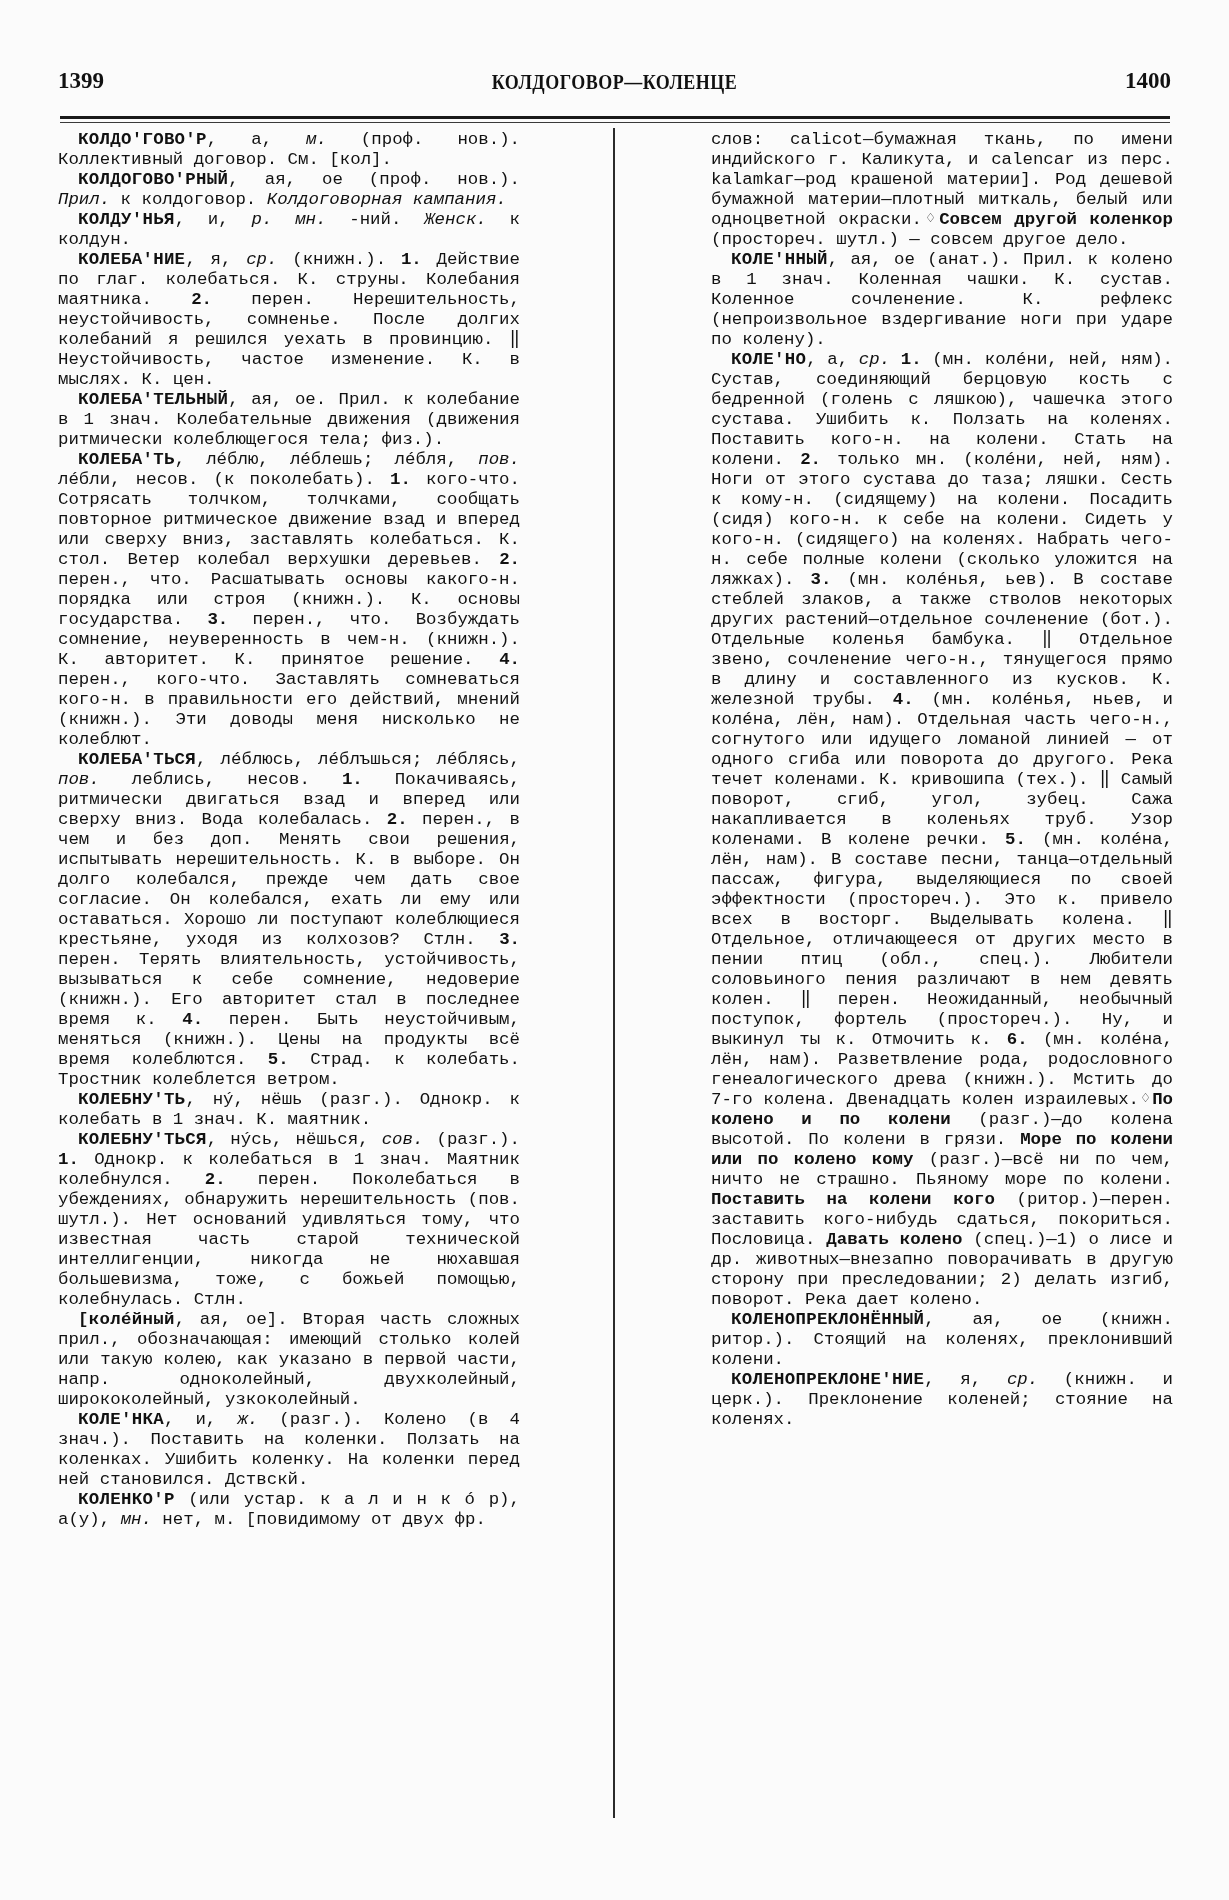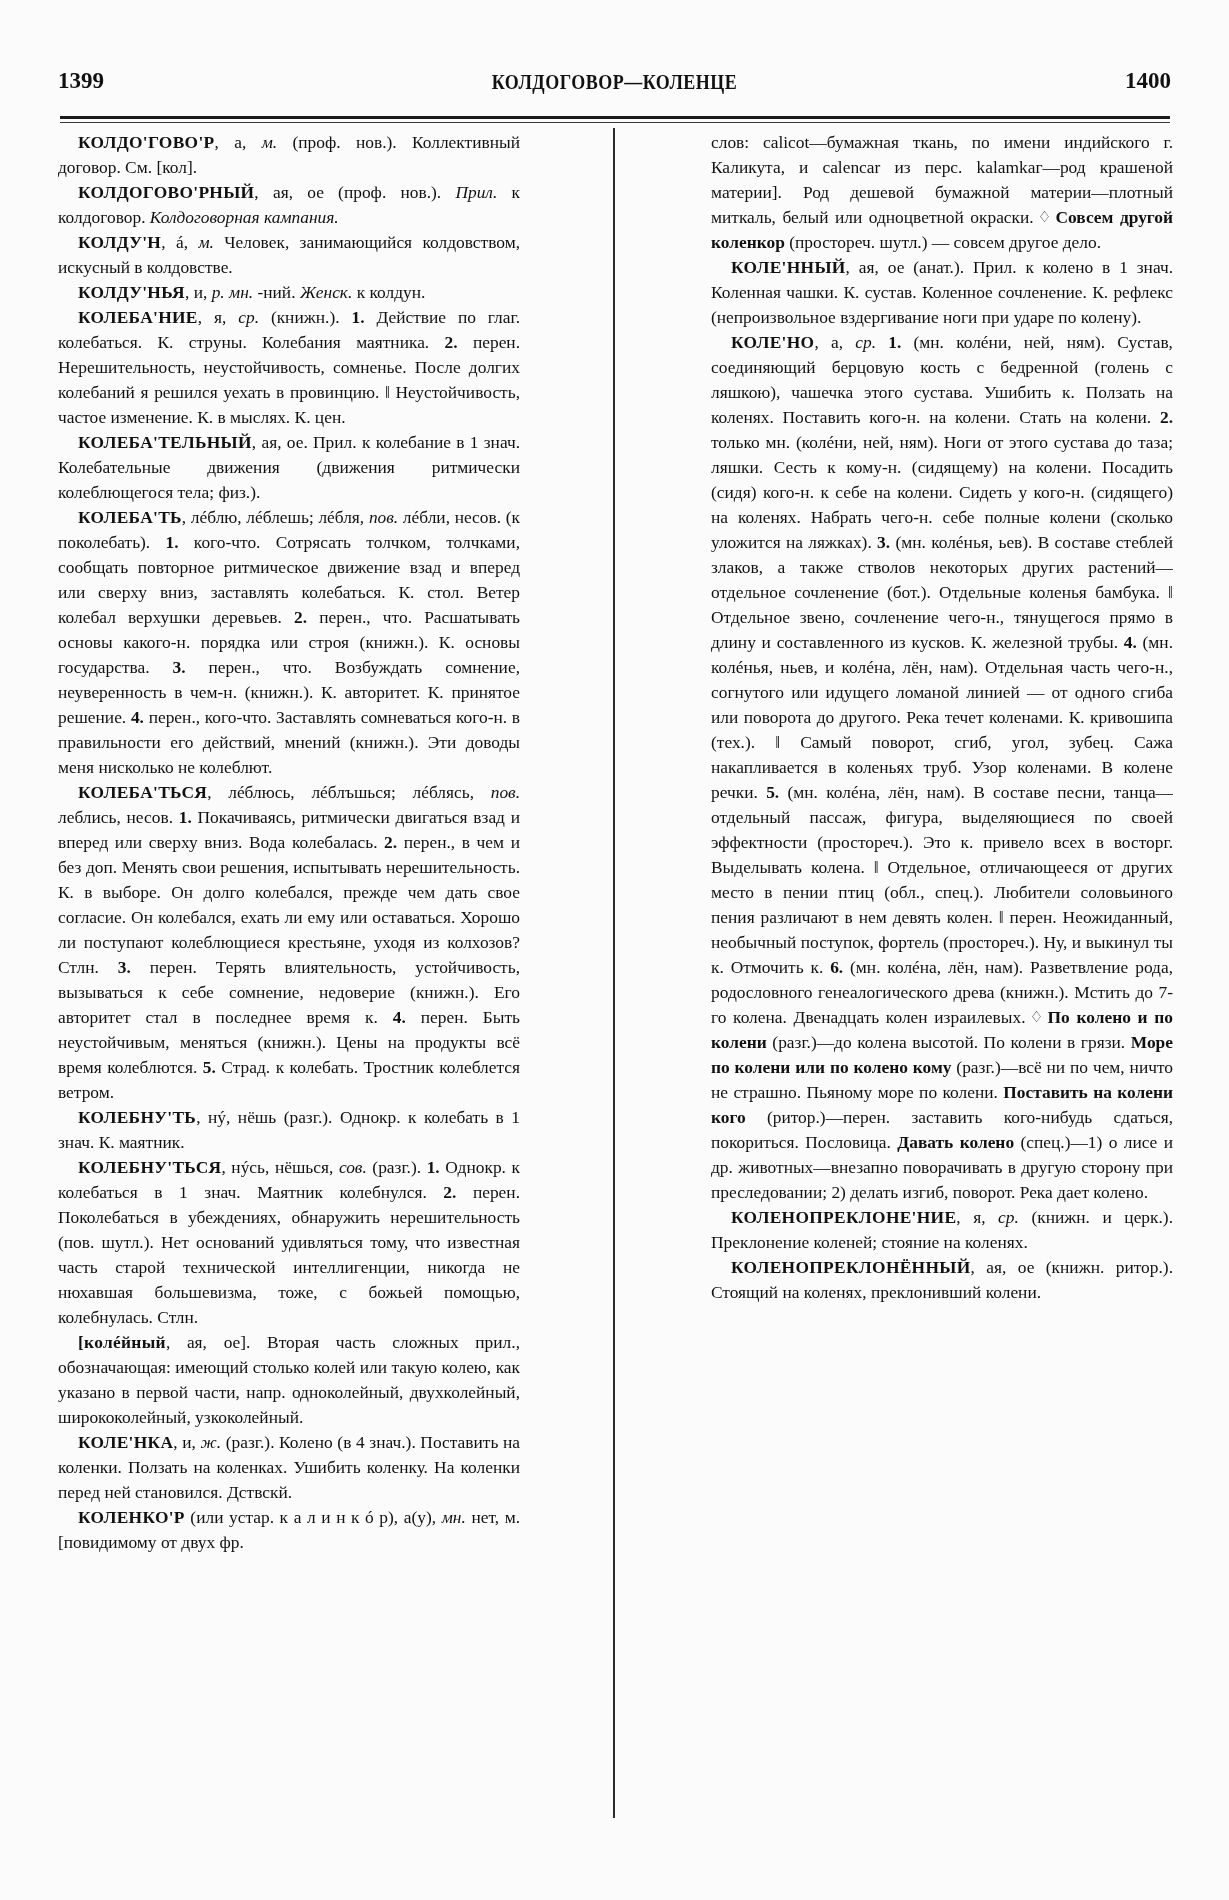--- a/index.html
+++ b/index.html
@@ -76,24 +76,25 @@
     left: 58px;
     top: 130px;
     width: 1115px;
     height: 1700px;
   }
   .col {
     position: absolute;
     top: 0;
     width: 462px;
     font-size: 17.4px;
-    line-height: 25px;
+    line-height: 20px;
     text-align: justify;
     text-justify: inter-word;
     hyphens: none;
+    font-family: Liberation Mono, monospace;
   }
   .col-left  { left: 0px; }
   .col-right { left: 653px; }
 
   .entry {
     margin: 0;
     padding: 0;
     text-indent: 20px;
     text-align: justify;
   }
@@ -128,21 +129,20 @@
   <div class="col-divider"></div>
 
   <div class="columns">
 
     <div class="col col-left">
 
       <p class="entry"><span class="hw">КОЛДО'ГОВО'Р</span><span>, а, </span><span class="it">м.</span><span> (проф. нов.). Коллективный договор. См. [кол].</span></p>
 
       <p class="entry"><span class="hw">КОЛДОГОВО'РНЫЙ</span><span>, ая, ое (проф. нов.). </span><span class="it">Прил.</span><span> к колдоговор. </span><span class="it">Колдоговорная кампания.</span></p>
 
-      <p class="entry"><span class="hw">КОЛДУ'Н</span><span>, á, </span><span class="it">м.</span><span> Человек, занимающийся колдовством, искусный в колдовстве.</span></p>
 
 
       <p class="entry"><span class="hw">КОЛДУ'НЬЯ</span><span>, и, </span><span class="it">р. мн.</span><span> -ний. </span><span class="it">Женск.</span><span> к колдун.</span></p>
 
       <p class="entry"><span class="hw">КОЛЕБА'НИЕ</span><span>, я, </span><span class="it">ср.</span><span> (книжн.). <b>1.</b> Действие по глаг. колебаться. К. струны. Колебания маятника. <b>2.</b> перен. Нерешительность, неустойчивость, сомненье. После долгих колебаний я решился уехать в провинцию. ‖ Неустойчивость, частое изменение. К. в мыслях. К. цен.</span></p>
 
       <p class="entry"><span class="hw">КОЛЕБА'ТЕЛЬНЫЙ</span><span>, ая, ое. </span><span>Прил. к колебание в 1 знач. Колебательные движения (движения ритмически колеблющегося тела; физ.).</span></p>
 
       <p class="entry"><span class="hw">КОЛЕБА'ТЬ</span><span>, лéблю, лéблешь; лéбля, </span><span class="it">пов.</span><span> лéбли, несов. (к поколебать). <b>1.</b> кого-что. Сотрясать толчком, толчками, сообщать повторное ритмическое движение взад и вперед или сверху вниз, заставлять колебаться. К. стол. Ветер колебал верхушки деревьев. <b>2.</b> перен., что. Расшатывать основы какого-н. порядка или строя (книжн.). К. основы государства. <b>3.</b> перен., что. Возбуждать сомнение, неуверенность в чем-н. (книжн.). К. авторитет. К. принятое решение. <b>4.</b> перен., кого-что. Заставлять сомневаться кого-н. в правильности его действий, мнений (книжн.). Эти доводы меня нисколько не колеблют.</span></p>
 
@@ -162,20 +162,20 @@
 
     <div class="col col-right">
 
       <p class="entry cont"><span>слов: calicot—бумажная ткань, по имени индийского г. Каликута, и calencar из перс. kalamkaг—род крашеной материи]. Род дешевой бумажной материи—плотный миткаль, белый или одноцветной окраски.</span><span class="dia">♢</span><span class="bd">Совсем другой коленкор</span><span> (простореч. шутл.) — совсем другое дело.</span></p>
 
 
       <p class="entry"><span class="hw">КОЛЕ'ННЫЙ</span><span>, ая, ое (анат.). </span><span>Прил. к колено в 1 знач. Коленная чашки. К. сустав. Коленное сочленение. К. рефлекс (непроизвольное вздергивание ноги при ударе по колену).</span></p>
 
       <p class="entry"><span class="hw">КОЛЕ'НО</span><span>, а, </span><span class="it">ср.</span><span> <b>1.</b> (мн. колéни, ней, ням). Сустав, соединяющий берцовую кость с бедренной (голень с ляшкою), чашечка этого сустава. Ушибить к. Ползать на коленях. Поставить кого-н. на колени. Стать на колени. <b>2.</b> только мн. (колéни, ней, ням). Ноги от этого сустава до таза; ляшки. Сесть к кому-н. (сидящему) на колени. Посадить (сидя) кого-н. к себе на колени. Сидеть у кого-н. (сидящего) на коленях. Набрать чего-н. себе полные колени (сколько уложится на ляжках). <b>3.</b> (мн. колéнья, ьев). В составе стеблей злаков, а также стволов некоторых других растений—отдельное сочленение (бот.). Отдельные коленья бамбука. ‖ Отдельное звено, сочленение чего-н., тянущегося прямо в длину и составленного из кусков. К. железной трубы. <b>4.</b> (мн. колéнья, ньев, и колéна, лён, нам). Отдельная часть чего-н., согнутого или идущего ломаной линией — от одного сгиба или поворота до другого. Река течет коленами. К. кривошипа (тех.). ‖ Самый поворот, сгиб, угол, зубец. Сажа накапливается в коленьях труб. Узор коленами. В колене речки. <b>5.</b> (мн. колéна, лён, нам). В составе песни, танца—отдельный пассаж, фигура, выделяющиеся по своей эффектности (простореч.). Это к. привело всех в восторг. Выделывать колена. ‖ Отдельное, отличающееся от других место в пении птиц (обл., спец.). Любители соловьиного пения различают в нем девять колен. ‖ перен. Неожиданный, необычный поступок, фортель (простореч.). Ну, и выкинул ты к. Отмочить к. <b>6.</b> (мн. колéна, лён, нам). Разветвление рода, родословного генеалогического древа (книжн.). Мстить до 7-го колена. Двенадцать колен израилевых.</span><span class="dia">♢</span><span class="bd">По колено и по колени</span><span> (разг.)—до колена высотой. По колени в грязи. </span><span class="bd">Море по колени или по колено кому</span><span> (разг.)—всё ни по чем, ничто не страшно. Пьяному море по колени. </span><span class="bd">Поставить на колени кого</span><span> (ритор.)—перен. заставить кого-нибудь сдаться, покориться. Пословица. </span><span class="bd">Давать колено</span><span> (спец.)—1) о лисе и др. животных—внезапно поворачивать в другую сторону при преследовании; 2) делать изгиб, поворот. Река дает колено.</span></p>
 
+      <p class="entry"><span class="hw">КОЛЕНОПРЕКЛОНЁННЫЙ</span><span>, ая, ое (книжн. ритор.). </span><span>Стоящий на коленях, преклонивший колени.</span></p>
+
       <p class="entry"><span class="hw">КОЛЕНОПРЕКЛОНЕ'НИЕ</span><span>, я, </span><span class="it">ср.</span><span> (книжн. и церк.). Преклонение коленей; стояние на коленях.</span></p>
-
-      <p class="entry"><span class="hw">КОЛЕНОПРЕКЛОНЁННЫЙ</span><span>, ая, ое (книжн. ритор.). </span><span>Стоящий на коленях, преклонивший колени.</span></p>
 
 
     </div>
   </div>
 </div>
 
 </body></html>

